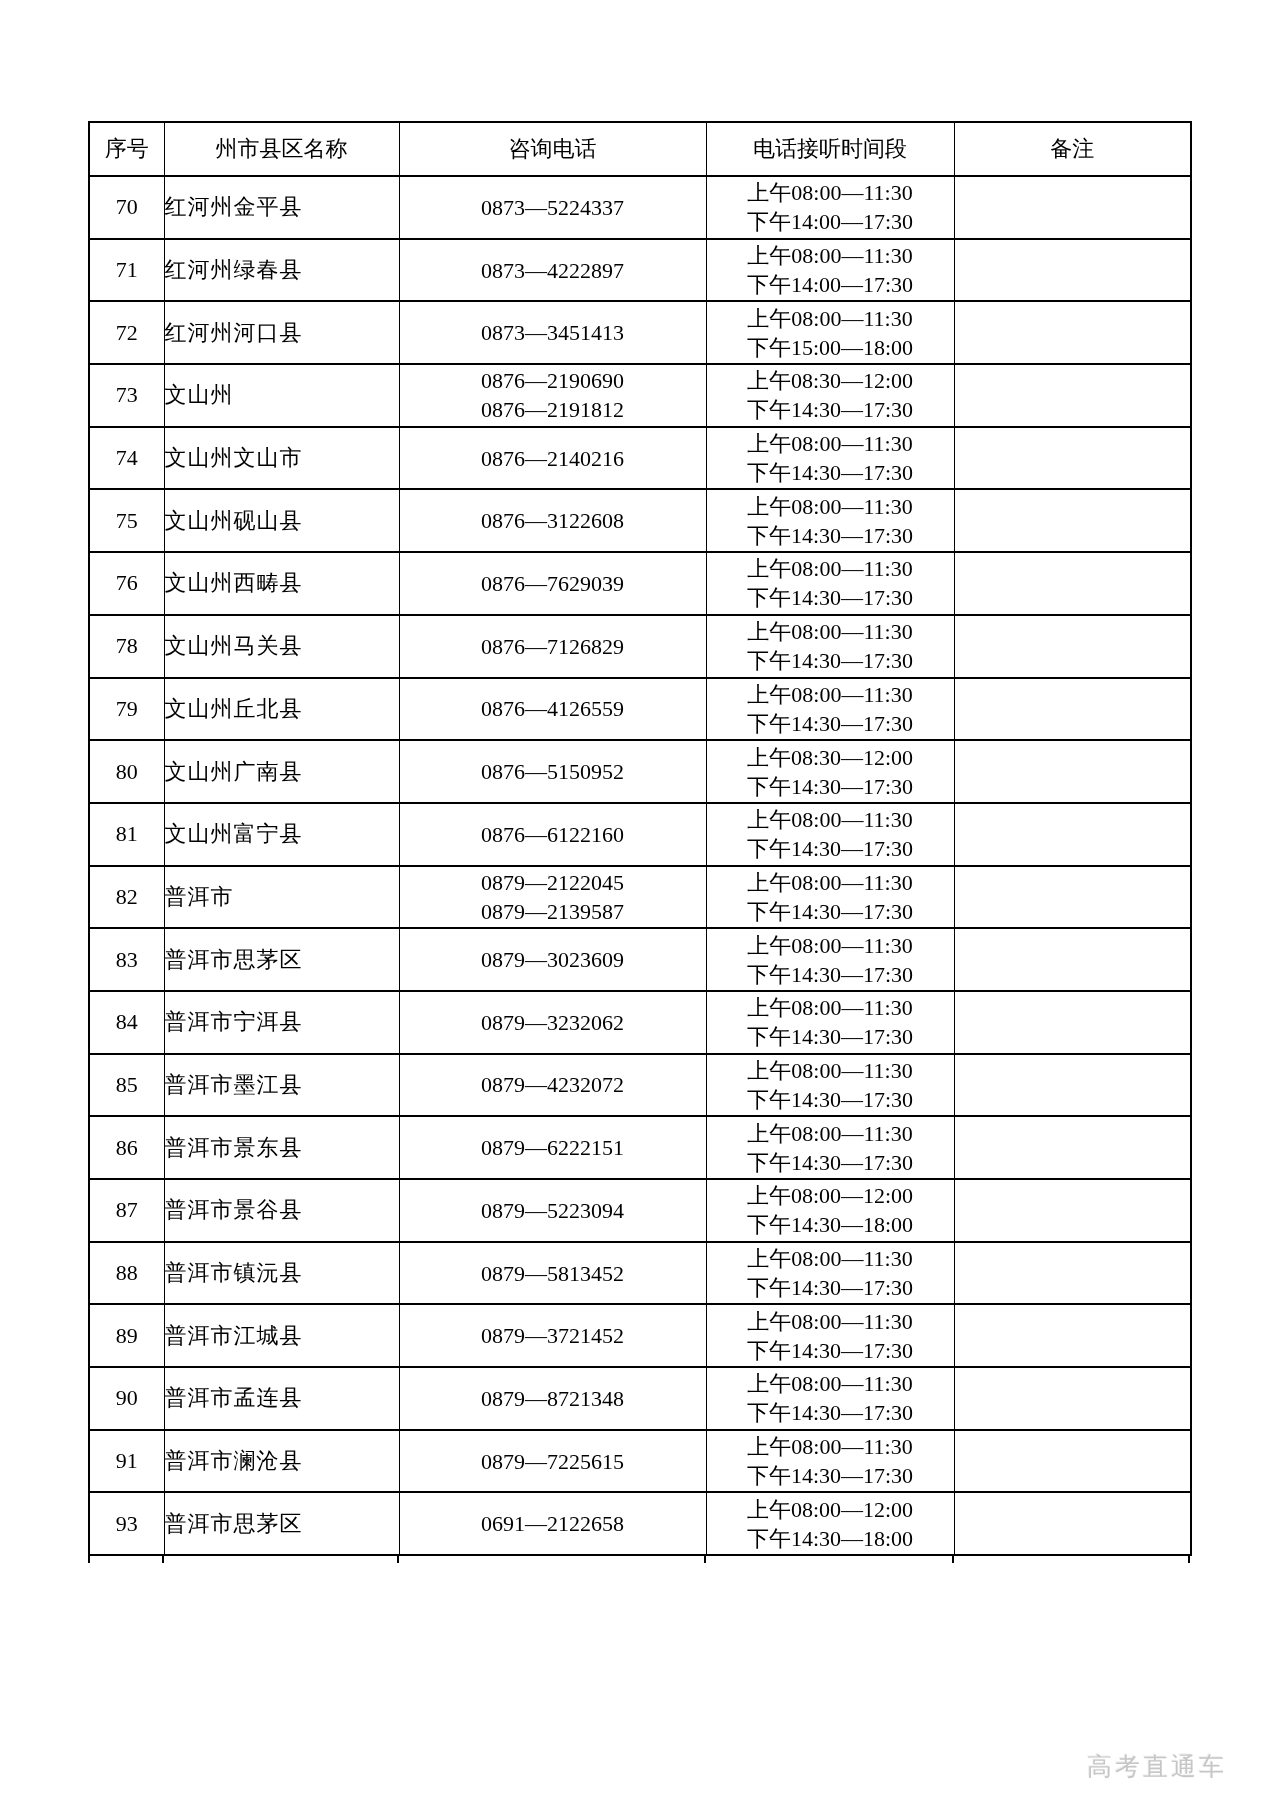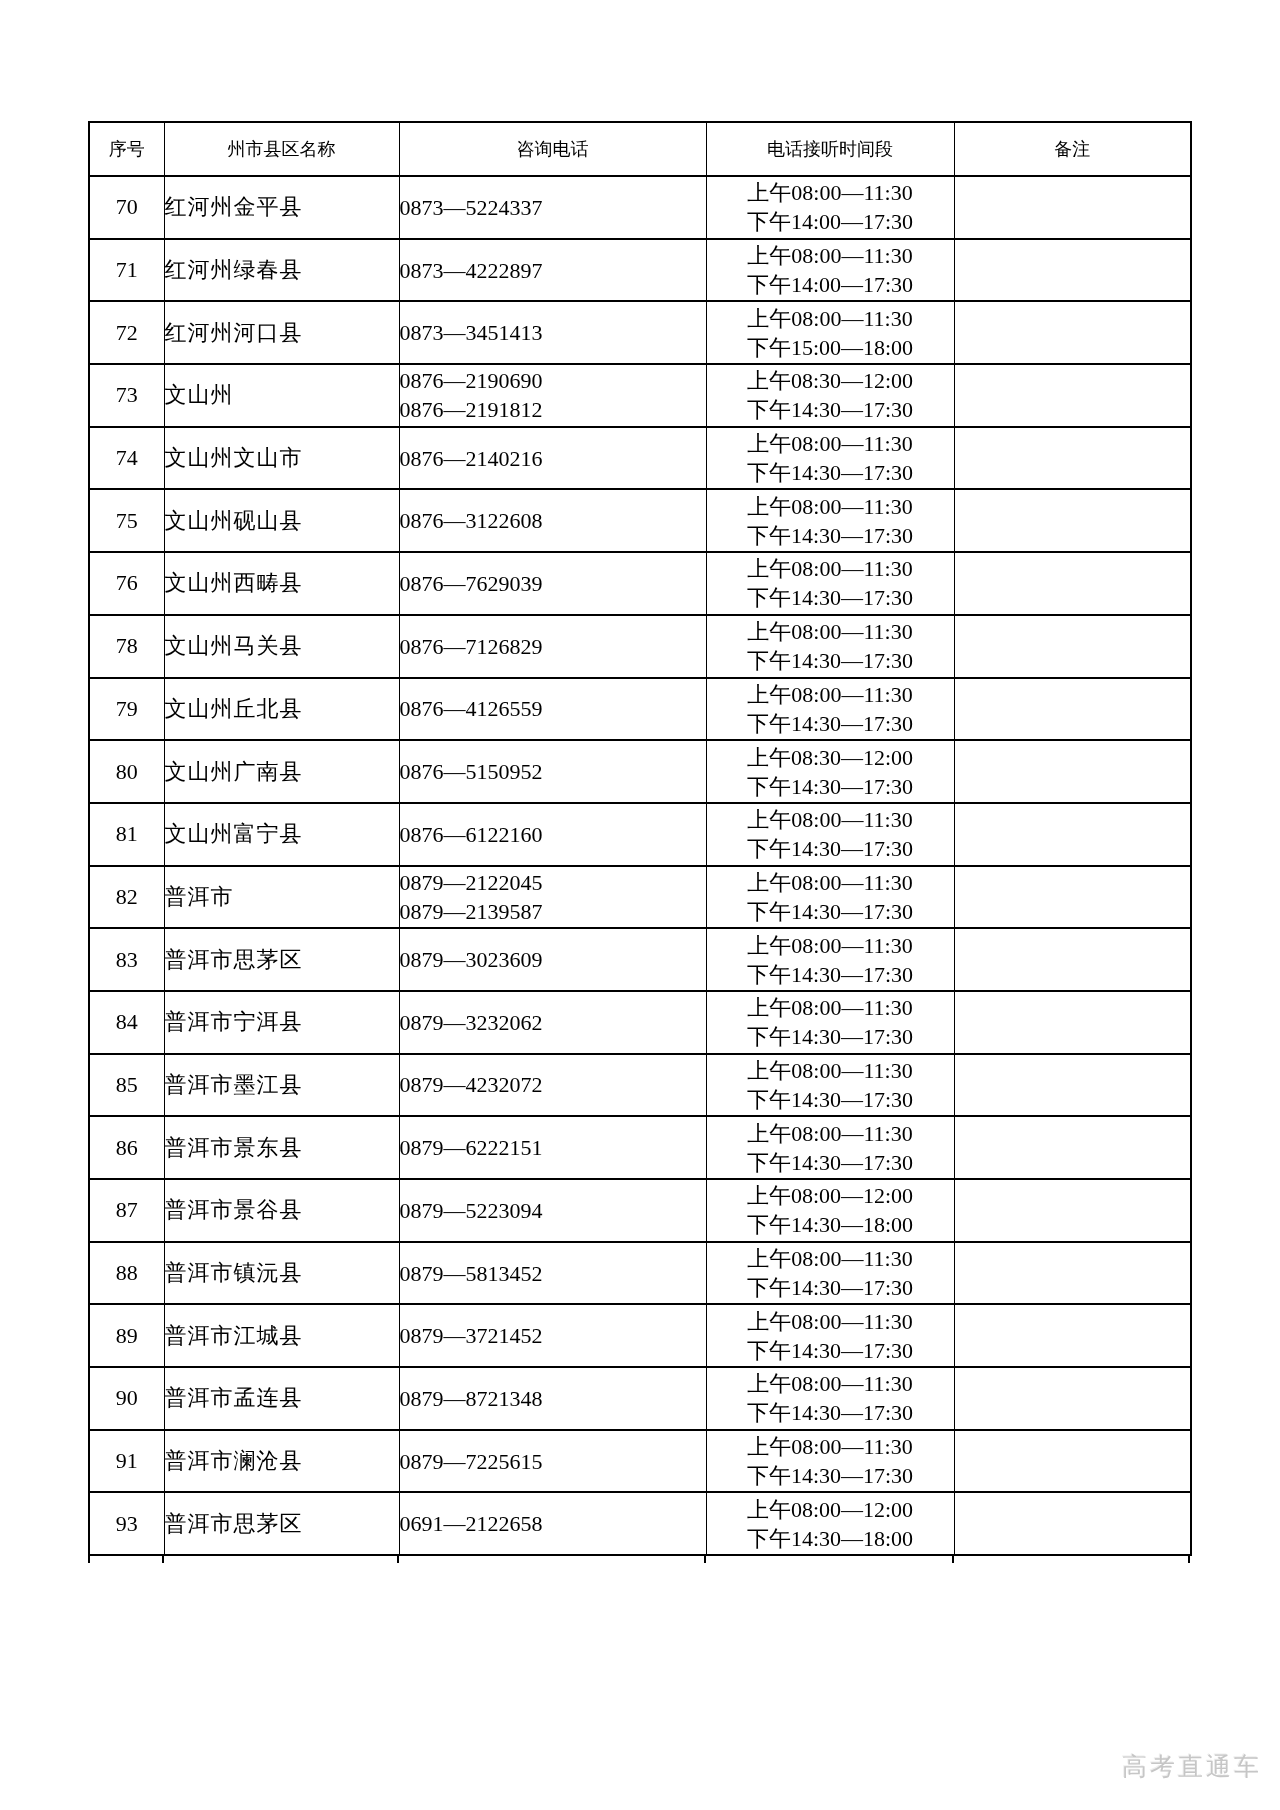--- a/index.html
+++ b/index.html
@@ -34,57 +34,57 @@
     border: 1px solid #000000;
     border-top-width: 2px;
     border-bottom-width: 2px;
     padding: 0;
     overflow: hidden;
     white-space: nowrap;
   }
   table.directory th {
     height: 52px;
     font-weight: normal;
-    font-size: 18px;
+    font-size: 22px;
     text-align: center;
     vertical-align: middle;
   }
   table.directory td {
     height: 60.7px;
     vertical-align: middle;
     font-size: 22px;
   }
   col.c1 { width: 75px; }
   col.c2 { width: 235px; }
   col.c3 { width: 307px; }
   col.c4 { width: 248px; }
   col.c5 { width: 237px; }
   td.c-num  { text-align: center; font-size: 21px; margin-top: 9px; }
   td.c-name { text-align: left; padding-left: 9px; letter-spacing: 1px; }
-  td.c-phone{ text-align: left; padding-left: 6px; }
+  td.c-phone{ text-align: center; padding-left: 6px; }
   td.c-time { text-align: center; padding-left: 6px; font-size: 21px; }
   td.c-phone .line, td.c-time .line {
     line-height: 29px;
     height: 29px;
   }
   .stubs {
     position: relative;
     width: 1102px;
     height: 8px;
   }
   .stubs span {
     position: absolute;
     top: 0;
     width: 2px;
     height: 7px;
     background: #000000;
   }
   .watermark {
     position: absolute;
-    left: 1122px;
+    left: 1087px;
     top: 1750px;
     font-size: 25px;
     letter-spacing: 3px;
     color: #c6c6c6;
     text-shadow: 1px 1px 0 #ffffff, -1px -1px 0 #efefef;
     font-family: "Liberation Sans", sans-serif;
   }
 </style>
 </head>
 <body>

